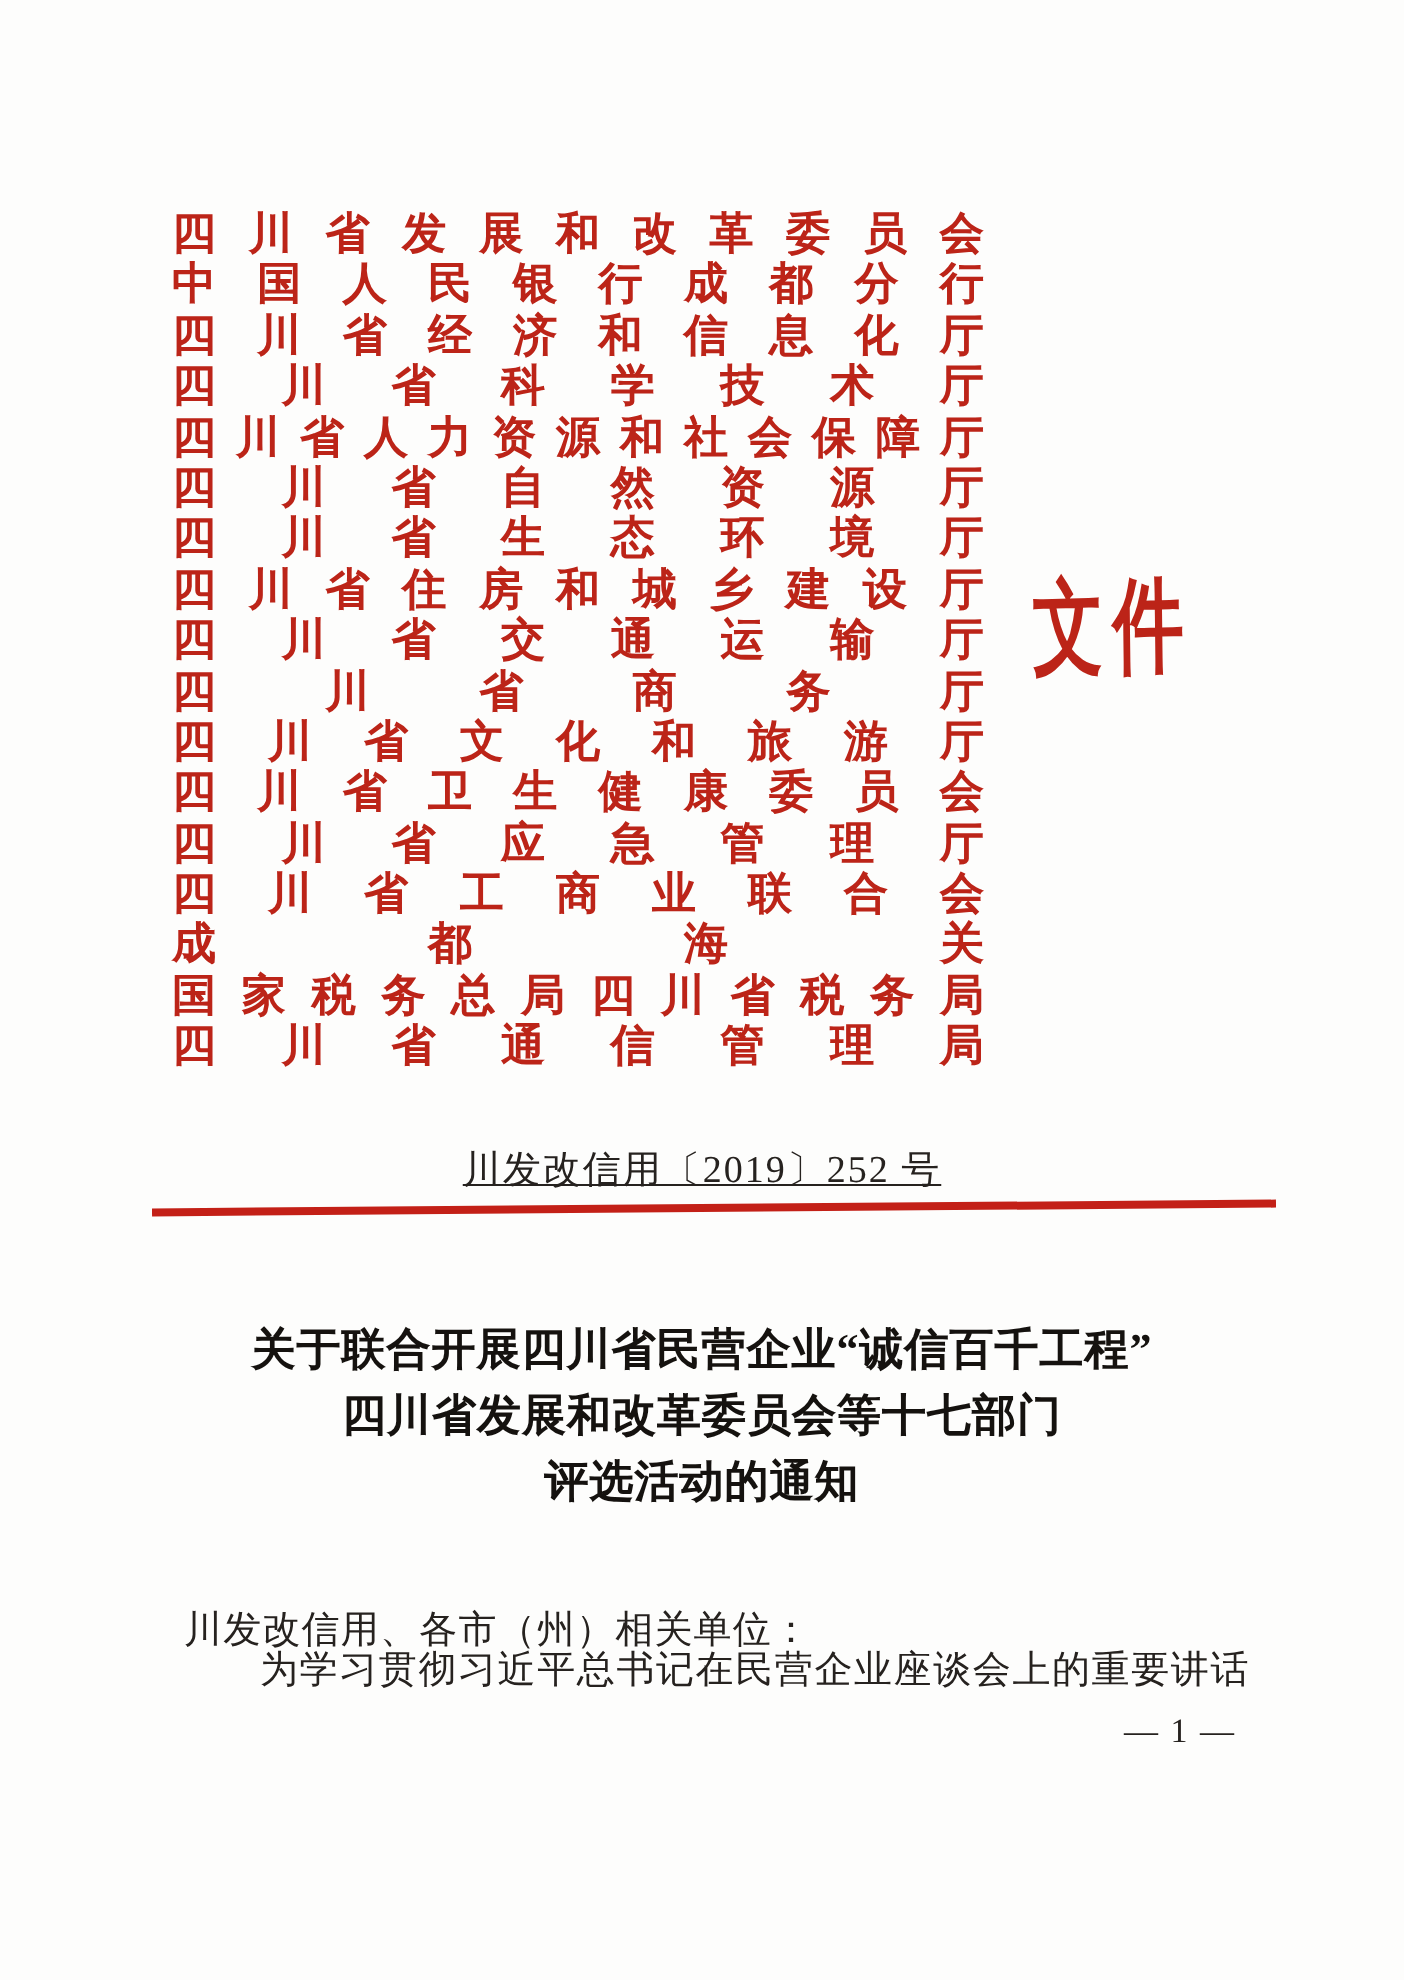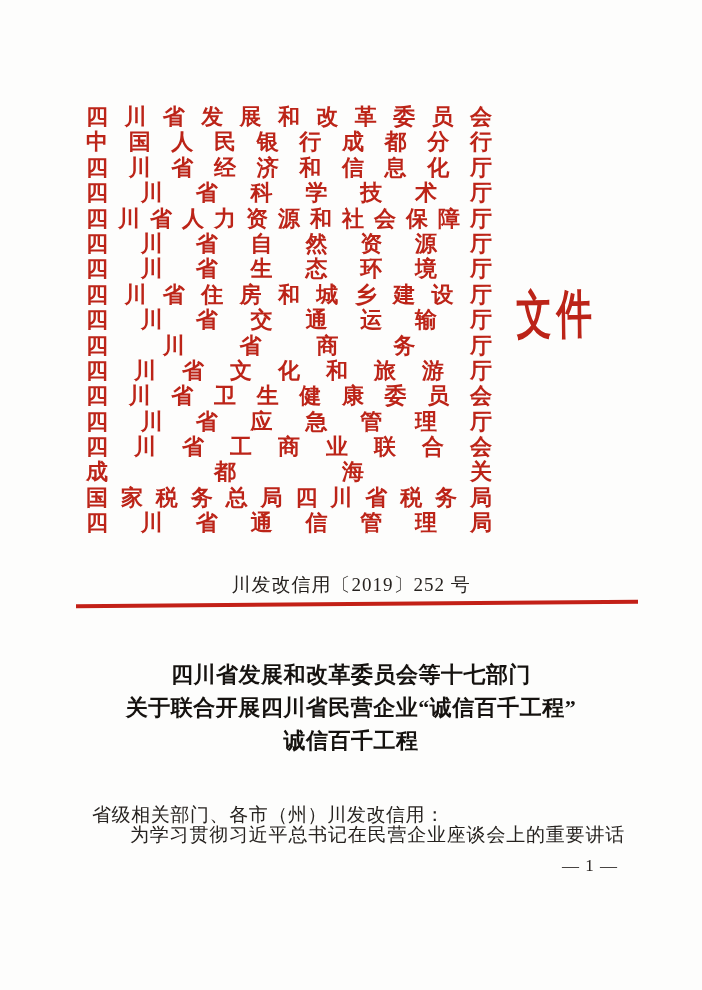--- a/index.html
+++ b/index.html
@@ -51,20 +51,21 @@
   
   .doc-number{
     position:absolute;
     left:0;
     top:572px;
     width:702px;
     text-align:center;
     font-size:19px;
     letter-spacing:1px;
     color:#26221f;
+    text-decoration:underline;
   }
   
   .red-line{
     position:absolute;
     left:76px;
     top:602px;
     width:562px;
     height:4px;
     background:var(--red-line,#c32017);
     transform:rotate(-0.45deg);
@@ -309,24 +310,24 @@
       </div>
     </div>
 
   <div class="doc-label">文件</div>
 
   <div class="doc-number">川发改信用〔2019〕252 号</div>
 
   <div class="red-line"></div>
 
   <div class="title-block">
+    <div>关于联合开展四川省民营企业“诚信百千工程”</div>
     <div>四川省发展和改革委员会等十七部门</div>
-    <div>关于联合开展四川省民营企业“诚信百千工程”</div>
-    <div>诚信百千工程</div>
+    <div>评选活动的通知</div>
   </div>
 
-  <div class="salutation">省级相关部门、各市（州）川发改信用：</div>
+  <div class="salutation">川发改信用、各市（州）相关单位：</div>
 
   <div class="paragraph">为学习贯彻习近平总书记在民营企业座谈会上的重要讲话</div>
 
   <div class="page-number">— 1 —</div>
 
 </div>
 
 </body></html>

